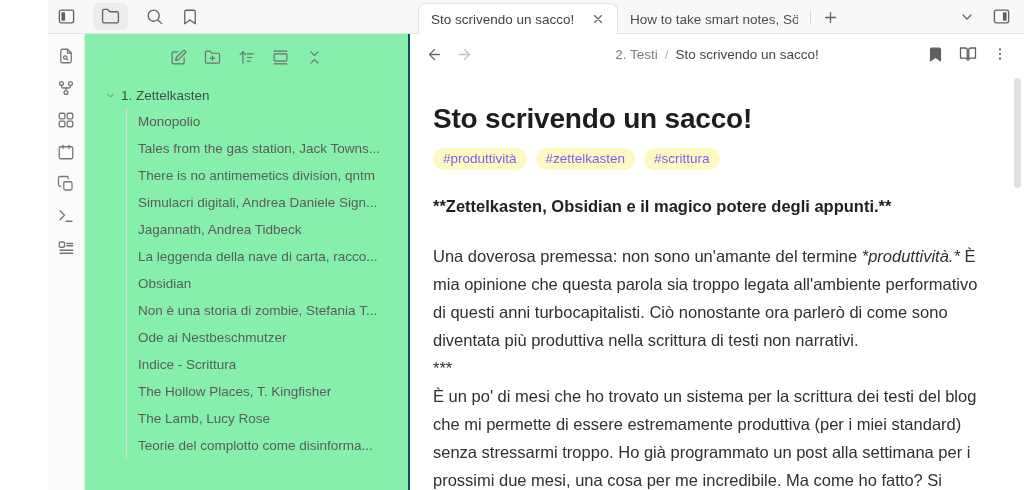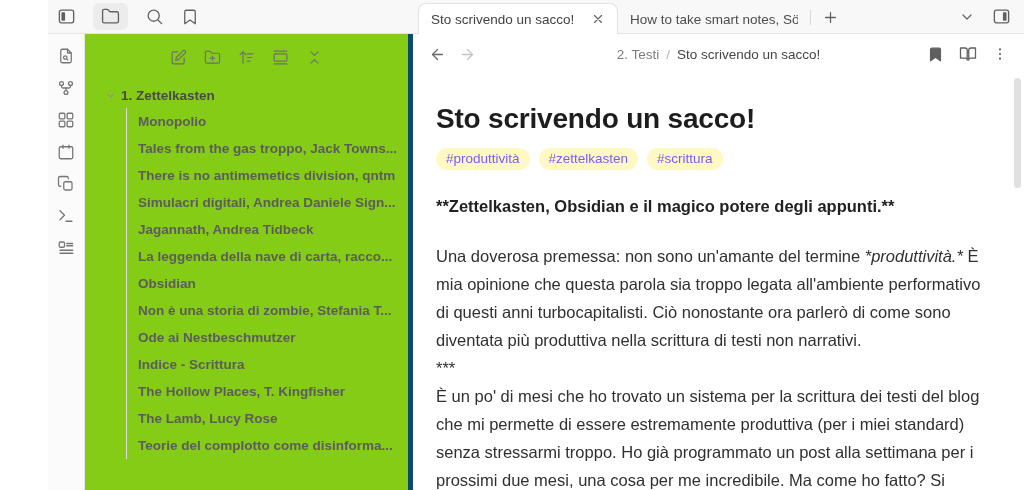--- a/index.html
+++ b/index.html
@@ -42,30 +42,30 @@
 
   
   .body-row { flex: 1; display: flex; min-height: 0; }
 
   .ribbon {
     width: 37px; flex: 0 0 37px; background: #fbfbfb; border-right: 1px solid #e7e7e7;
     display: flex; flex-direction: column; align-items: center; padding-top: 13px; gap: 14px;
   }
   .ribbon .icon-btn { color: #767676; }
 
-  .sidebar { width: 323px; flex: 0 0 323px; background: #84cc16; display: flex; flex-direction: column; font-weight: bold; }
+  .sidebar { width: 323px; flex: 0 0 323px; background: #86efac; display: flex; flex-direction: column; }
   .sidebar-toolbar { height: 42px; display: flex; align-items: center; justify-content: center; gap: 17px; padding-top: 4px; }
   .sidebar-toolbar .icon-btn { color: #6f6f6f; }
   .tree { flex: 1; overflow: hidden; font-size: 13.5px; color: #5c5c5c; padding-top: 6px; }
   .folder-row { display: flex; align-items: center; gap: 5px; padding-left: 20px; height: 26px; color: #4a4a4a; cursor: pointer; }
   .folder-chevron { color: #909090; display: inline-flex; }
   .tree-items { margin-left: 41px; border-left: 1px solid #dcdcdc; padding-left: 11px; }
   .tree-item { height: 27px; line-height: 27px; white-space: nowrap; overflow: hidden; cursor: pointer; }
 
-  .main { flex: 1; background: #ffffff; border-left: 5px solid #0c4a6e; position: relative; overflow: hidden; }
+  .main { flex: 1; background: #ffffff; border-left: 2px solid #0c4a6e; position: relative; overflow: hidden; }
   .view-header { height: 40px; display: flex; align-items: center; padding: 0 16px; position: relative; }
   .nav-arrows { display: flex; gap: 13px; }
   .arrow-back { color: #6a6a6a; }
   .arrow-fwd { color: #c2c2c2; }
   .breadcrumb {
     position: absolute; left: 50%; transform: translateX(-50%);
     font-size: 13.5px; color: #7c7c7c; display: flex; gap: 7px; align-items: center; white-space: nowrap;
   }
   .breadcrumb .crumb-current { color: #454545; }
   .breadcrumb .crumb-sep { color: #b5b5b5; }
@@ -249,21 +249,21 @@
         <div class="folder-row">
           <span class="folder-chevron">
             <svg width="11" height="11" viewBox="0 0 24 24" fill="none" stroke="currentColor" stroke-width="2.4" stroke-linecap="round" stroke-linejoin="round">
                 <path d="m6 9 6 6 6-6"></path>
               </svg>
           </span>
           <span>1. Zettelkasten</span>
         </div>
         <div class="tree-items">
           <div class="tree-item">Monopolio</div>
-          <div class="tree-item">Tales from the gas troppo, Jack Towns...</div>
+          <div class="tree-item">Tales from the gas station, Jack Towns...</div>
           <div class="tree-item">There is no antimemetics division, qntm</div>
           <div class="tree-item">Simulacri digitali, Andrea Daniele Sign...</div>
           <div class="tree-item">Jagannath, Andrea Tidbeck</div>
           <div class="tree-item">La leggenda della nave di carta, racco...</div>
           <div class="tree-item">Obsidian</div>
           <div class="tree-item">Non è una storia di zombie, Stefania T...</div>
           <div class="tree-item">Ode ai Nestbeschmutzer</div>
           <div class="tree-item">Indice - Scrittura</div>
           <div class="tree-item">The Hollow Places, T. Kingfisher</div>
           <div class="tree-item">The Lamb, Lucy Rose</div>

